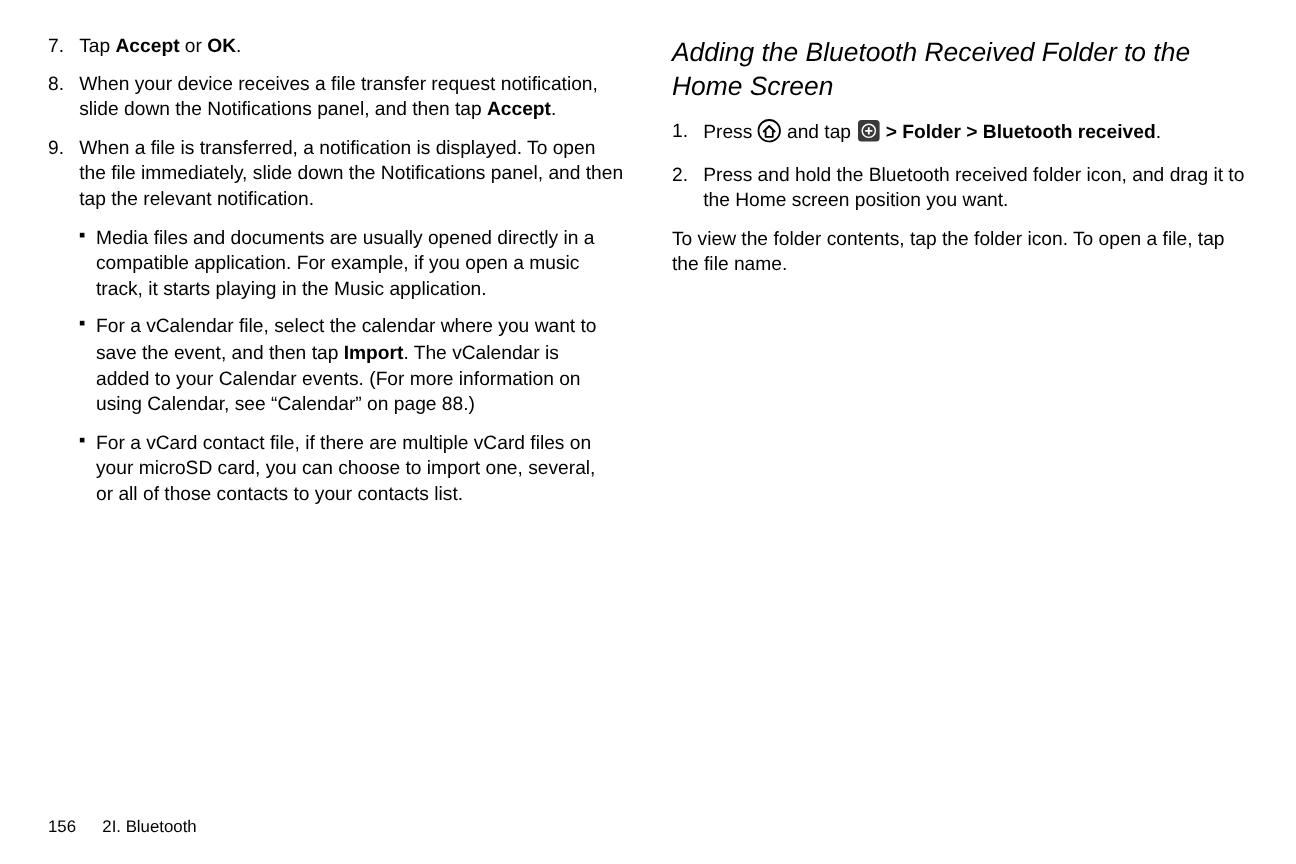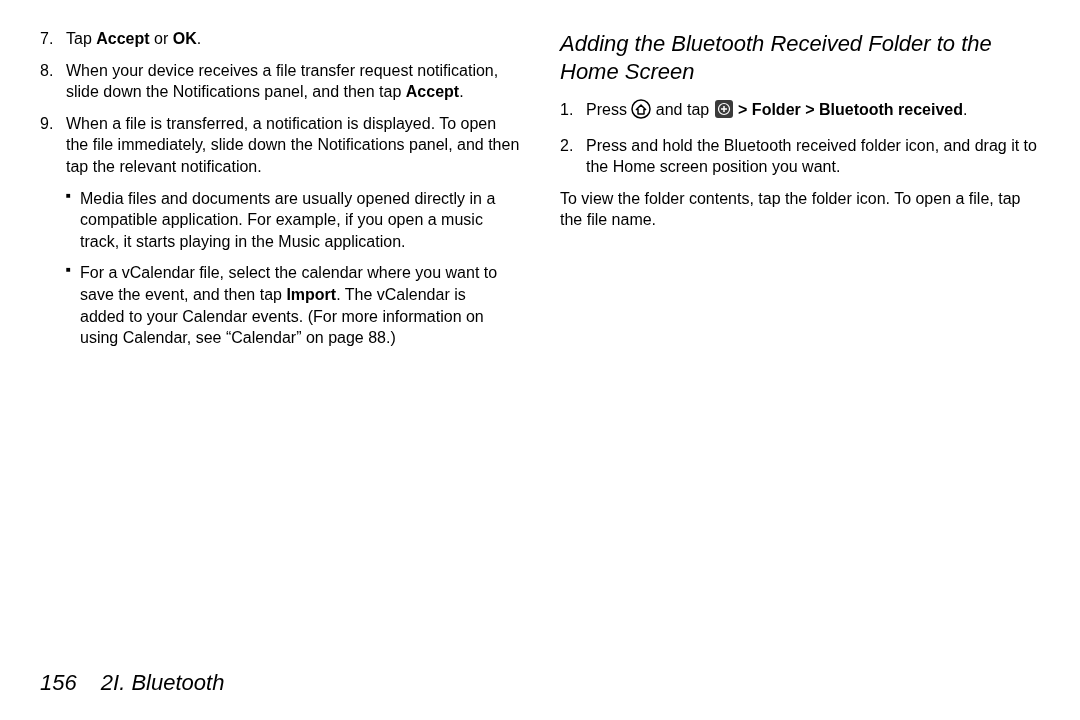--- a/index.html
+++ b/index.html
@@ -73,22 +73,21 @@
     font-size: 8px;
     line-height: 1;
   }
   .b { font-weight: bold; }
   .icon {
     display: inline-block;
     vertical-align: -4px;
   }
   .footer {
     padding-top: 16px;
-    font-style: italic;
-    font-size: 22px;
+    font-size: 14px;
   }
   .footer .page-num { font-weight: normal; margin-right: 18px; }
   p { margin: 0 0 10px 0; }
 </style>
 </head>
 <body>
 
 <div class="page">
   <div class="columns">
 
@@ -114,20 +113,21 @@
           <span>When a file is transferred, a notification is displayed. To open the file immediately, slide down the Notifications panel, and then tap the relevant notification.</span>
         </li>
       </ol>
 
 
       <ul class="bullets">
         <li>Media files and documents are usually opened directly in a compatible application. For example, if you open a music track, it starts playing in the Music application.</li>
         <li>
           <span>For a vCalendar file, select the calendar where you want to save the event, and then tap </span><span class="b">Import</span><span>. The vCalendar is added to your Calendar events. (For more information on using Calendar, see “Calendar” on page 88.)</span>
         </li>
+        <li>For a vCard contact file, if there are multiple vCard files on your microSD card, you can choose to import one, several, or all of those contacts to your contacts list.</li>
       </ul>
     </div>
 
     <div class="col">
       <h2 class="section-title">Adding the Bluetooth Received Folder to the Home Screen</h2>
 
 
       <ol class="steps">
         <li>
           <span class="num">1.</span>

